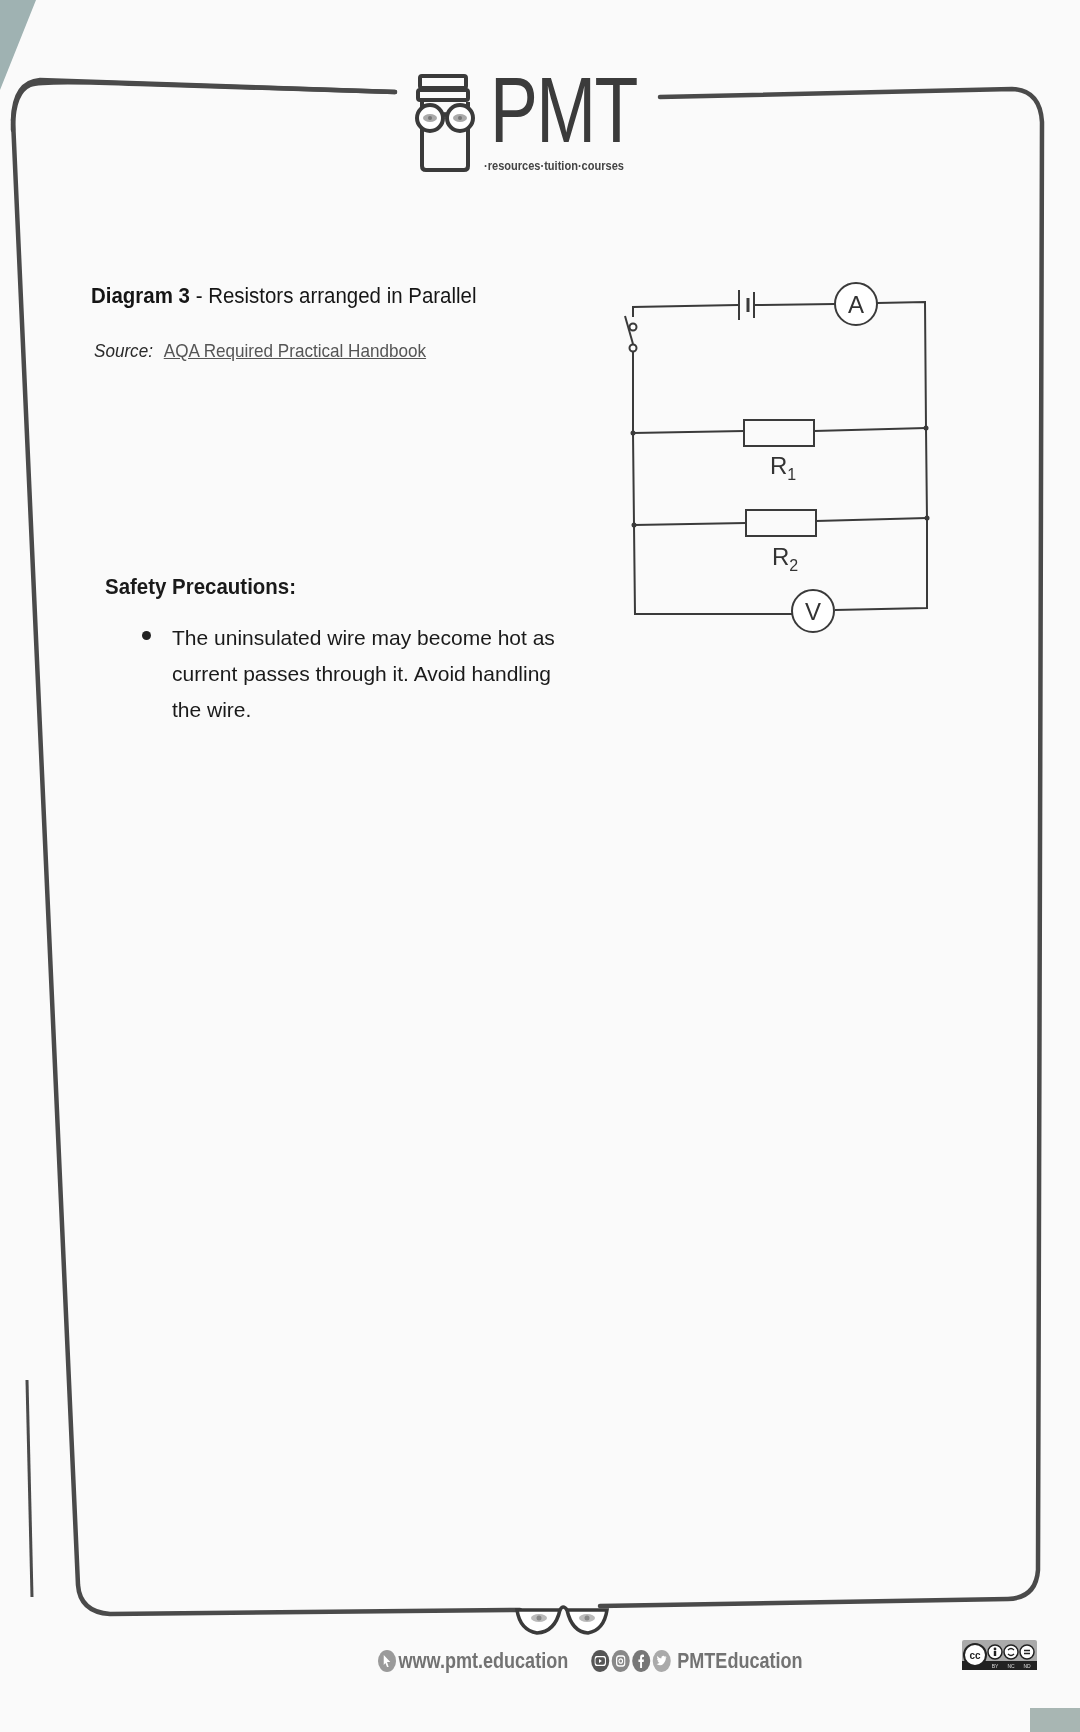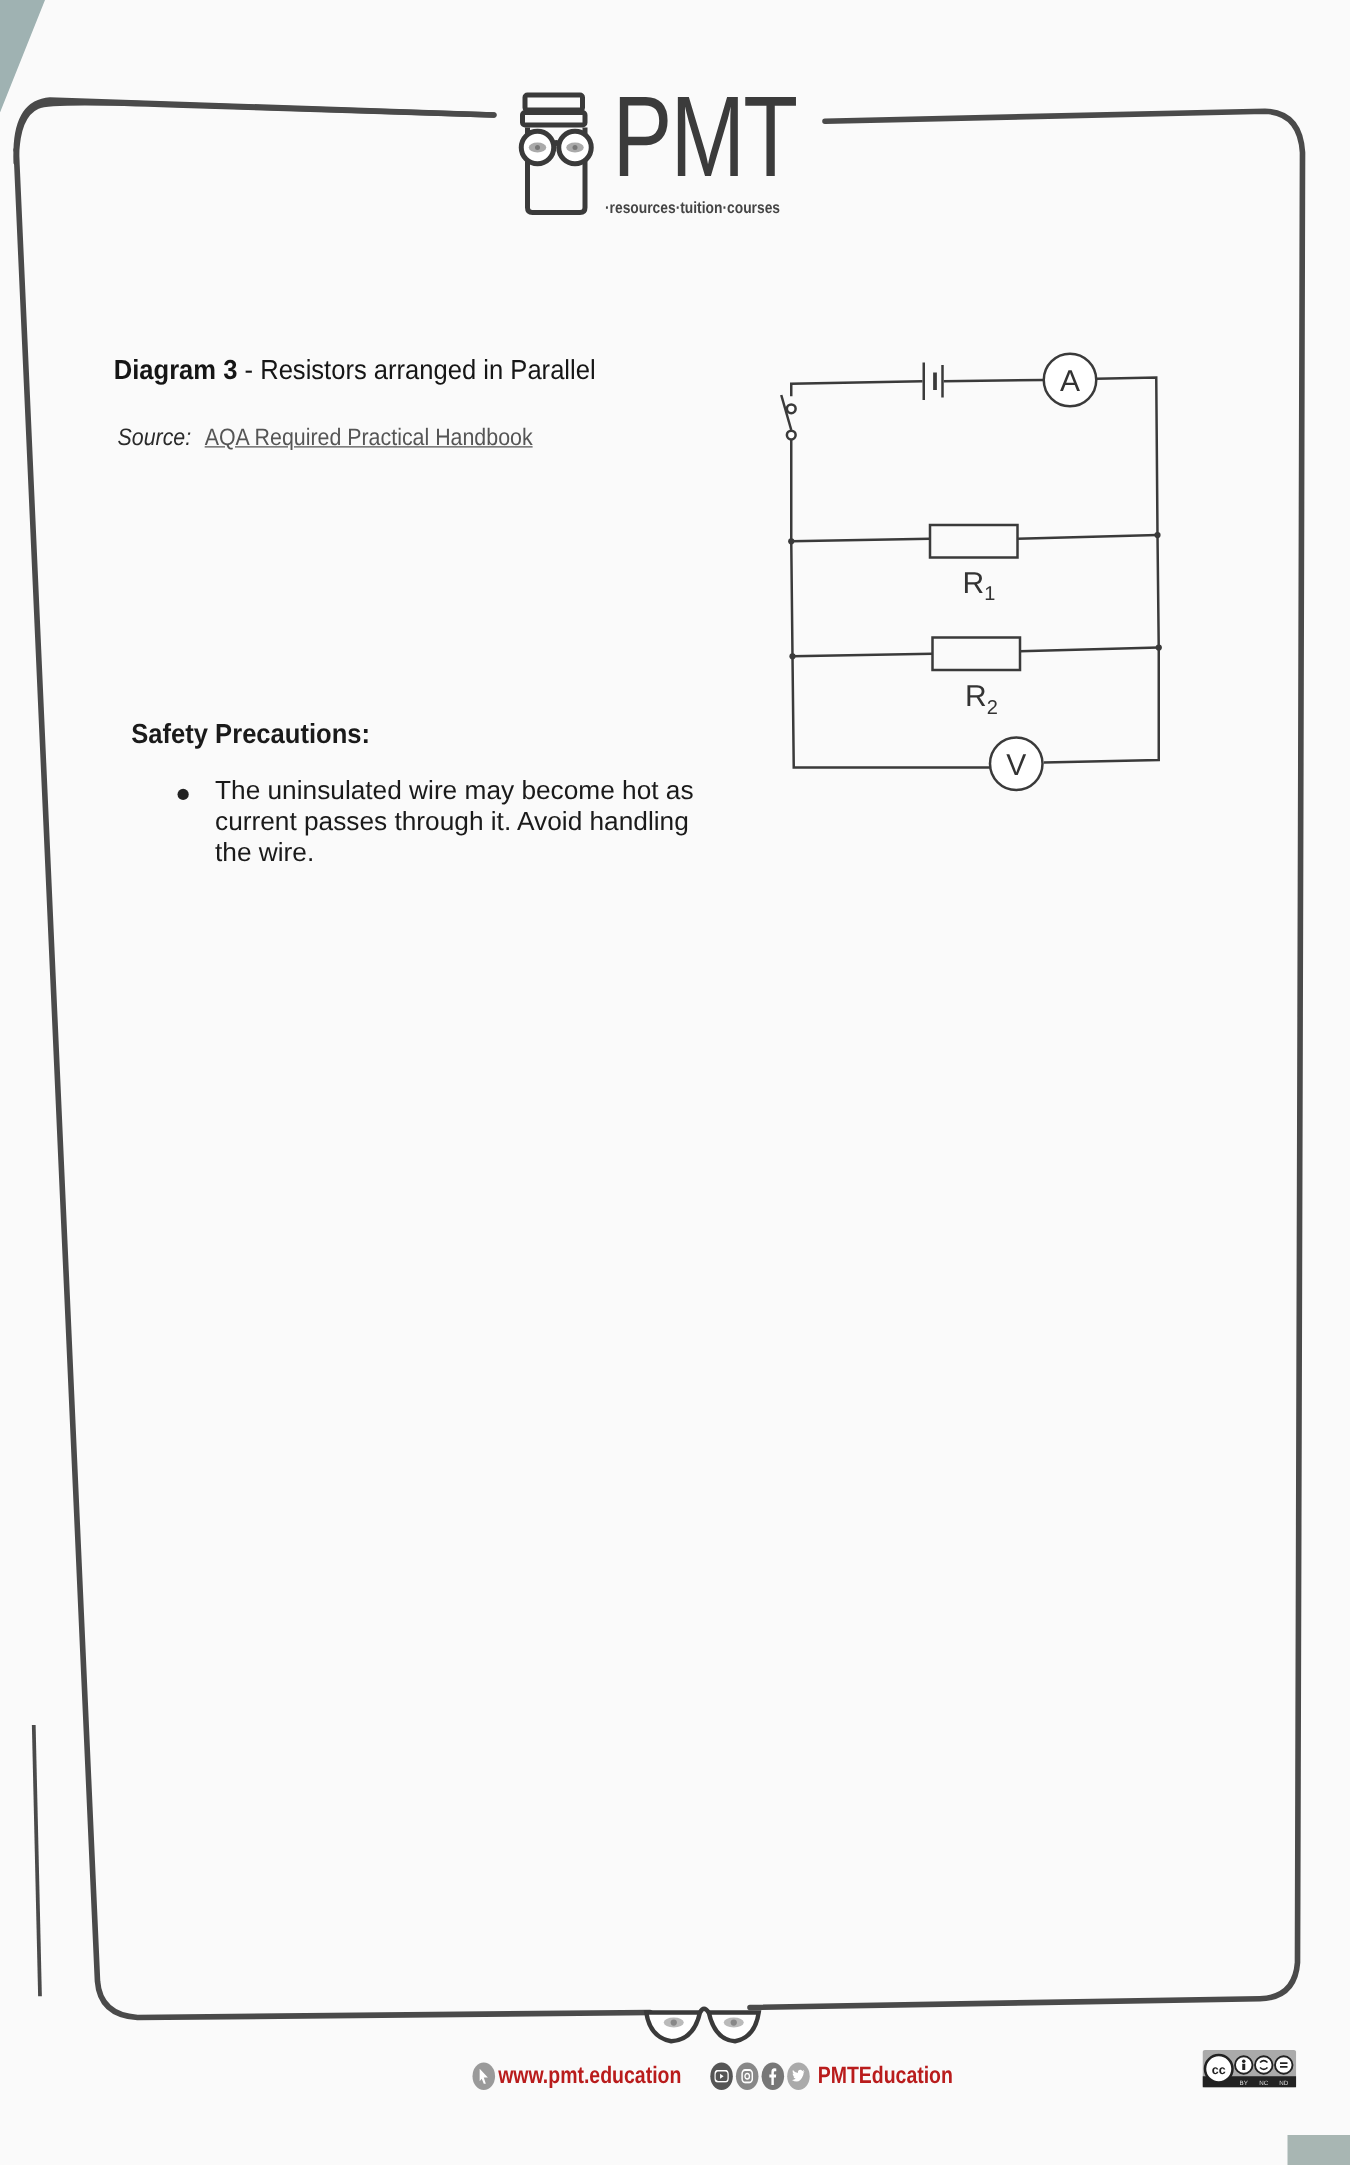--- a/index.html
+++ b/index.html
@@ -36,29 +36,29 @@
     transform: scaleX(0.93); transform-origin: left top; white-space: nowrap; }
   .diagram-title b { font-weight: bold; }
   .source-line { left: 94px; top: 340px; font-size: 19px; color: #2a2a2a;
     transform: scaleX(0.9); transform-origin: left top; white-space: nowrap; }
   .source-label { font-style: italic; }
   .source-link { color: #555; text-decoration: underline; margin-left: 12px; }
 
   .safety-heading { left: 105px; top: 574px; font-size: 22px; font-weight: bold;
     color: #1a1a1a; transform: scaleX(0.93); transform-origin: left top; white-space: nowrap; }
   .safety-list { left: 140px; top: 620px; width: 440px; margin: 0; padding: 0; list-style: none; }
-  .safety-list li { position: relative; padding-left: 32px; font-size: 21px; line-height: 25px;
+  .safety-list li { position: relative; padding-left: 32px; font-size: 21px; line-height: 36px;
     color: #1a1a1a; }
   .safety-list li::before { content: ""; position: absolute; left: 2px; top: 11px;
     width: 9px; height: 9px; border-radius: 50%; background: #222; }
 
   .circuit { left: 620px; top: 280px; width: 320px; height: 360px; }
 
   .footer { left: 378px; top: 1646px; height: 30px; display: flex; align-items: center;
-    font-size: 19px; font-weight: bold; color: #b91c1c; white-space: nowrap; }
+    font-size: 22px; font-weight: bold; color: #737373; white-space: nowrap; }
   .footer .scale { transform: scaleX(0.82); transform-origin: left center; display: flex; align-items: center; }
   .ficon { width: 22px; height: 22px; border-radius: 50%; display: inline-flex; align-items: center;
     justify-content: center; margin-right: 3px; }
   .cc-badge { left: 962px; top: 1640px; width: 75px; height: 30px; }
 </style>
 </head>
 <body>
 
 <div class="abs corner-shadow"></div>
 <div class="abs bottom-strip"></div>

